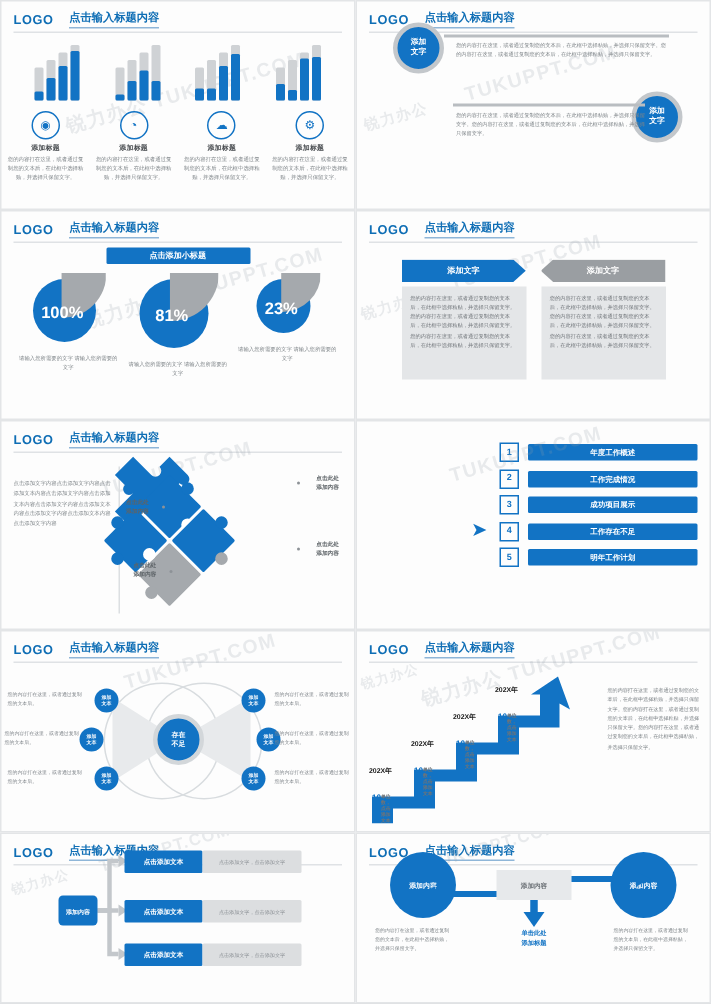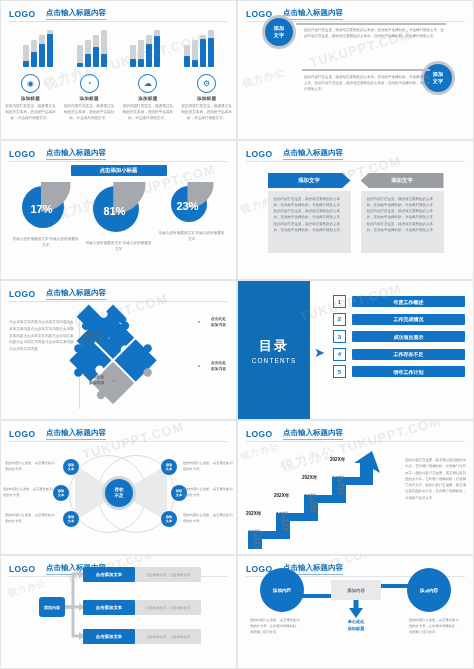--- a/index.html
+++ b/index.html
@@ -216,21 +216,21 @@
       <div class="rule"></div>
     </div>
     <div class="wm" style="left:52px;top:42px;">锐力办公 TUKUPPT.COM</div>
     <div class="body">
       <div class="subttl">点击添加小标题</div>
       <div class="pies" id="s3pies">
           <div class="pcell">
             <div class="pwrap" style="width:48px;height:48px;">
               <div style="position:absolute;left:0;top:2px;width:42px;height:42px;border-radius:50%;background:#1273c4;"></div>
               <div style="position:absolute;right:-1px;top:-2px;width:29.759999999999998px;height:29.759999999999998px;background:#a5a9ad;clip-path:polygon(0 100%,0 0,100% 0,100% 100%);border-radius:0 0 29.759999999999998px 0;transform:rotate(0deg);"></div>
-              <div class="pnum">17%</div>
+              <div class="pnum">100%</div>
             </div>
             <div class="pcap">请输入您所需要的文字 请输入您所需要的文字</div>
           </div>
           <div class="pcell">
             <div class="pwrap" style="width:52px;height:52px;">
               <div style="position:absolute;left:0;top:2px;width:46px;height:46px;border-radius:50%;background:#1273c4;"></div>
               <div style="position:absolute;right:-1px;top:-2px;width:32.24px;height:32.24px;background:#a5a9ad;clip-path:polygon(0 100%,0 0,100% 0,100% 100%);border-radius:0 0 32.24px 0;transform:rotate(0deg);"></div>
               <div class="pnum">81%</div>
             </div>
             <div class="pcap">请输入您所需要的文字 请输入您所需要的文字</div>
@@ -316,24 +316,20 @@
       <div class="s5lab" style="right:10px;top:58px;text-align:left;">
         <span>点击此处</span><br>
         <span>添加内容</span>
       </div>
       <div class="s5dot" style="right:36px;top:62px;"></div>
     </div>
   </div>
 
   <div class="slide">
     <div class="s6">
-      <div class="s6L">
-        <div class="cn">目录</div>
-        <div class="en">CONTENTS</div>
-      </div>
       <div class="s6arrow">➤</div>
       <div class="s6R" id="s6list">
           <div class="s6item">
             <div class="s6n">1</div>
             <div class="s6b">年度工作概述</div>
           </div>
           <div class="s6item">
             <div class="s6n">2</div>
             <div class="s6b">工作完成情况</div>
           </div>

